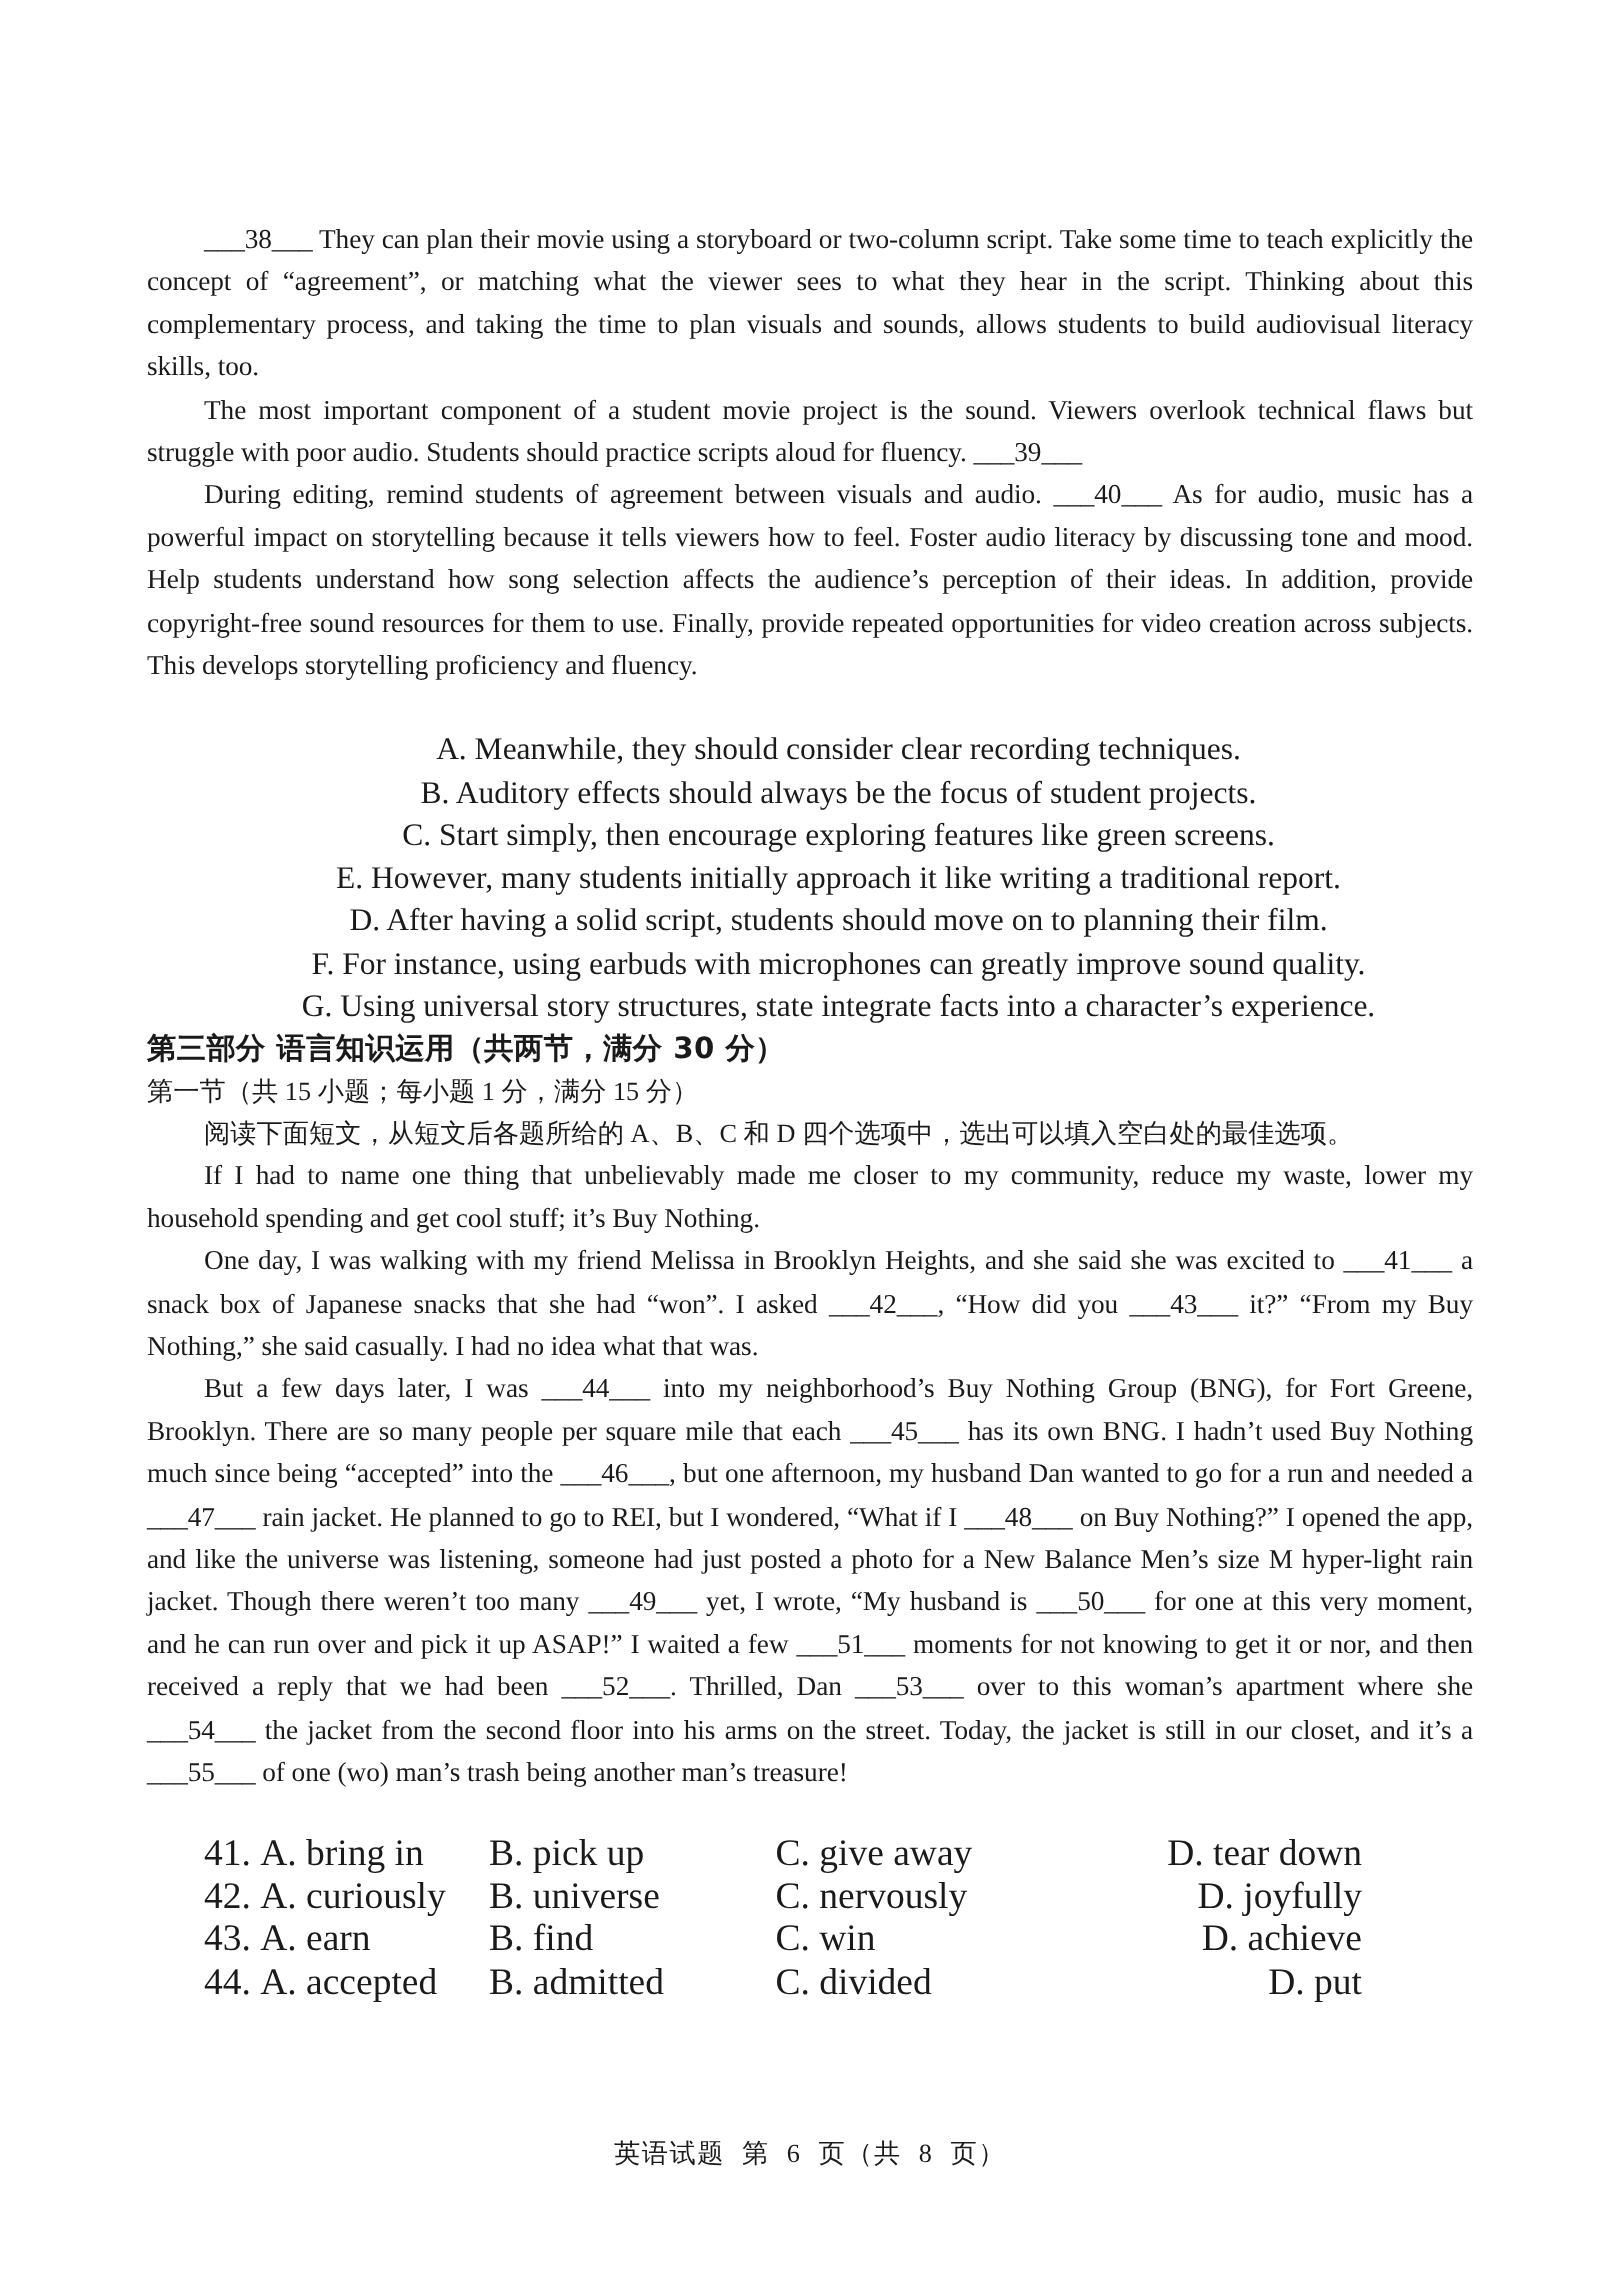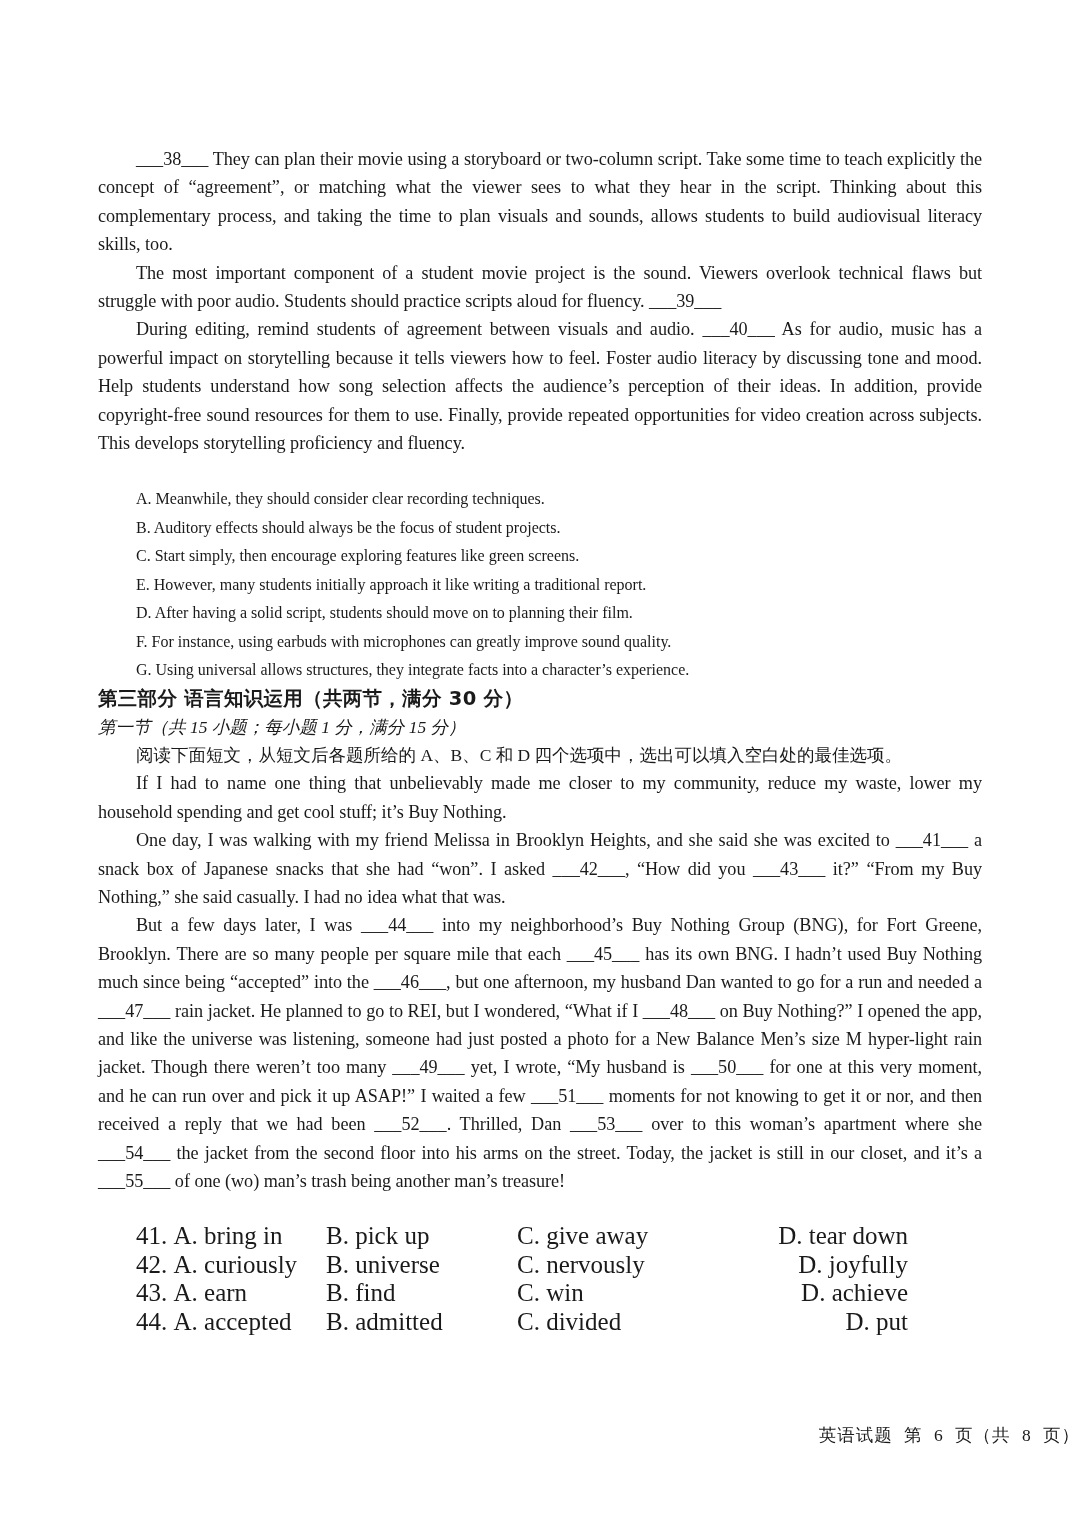--- a/index.html
+++ b/index.html
@@ -7,33 +7,33 @@
       width: 1080px; height: 1528px; position: relative; overflow: hidden;
       font-family: "Liberation Serif", "DejaVu Serif", serif;
       color: #1a1a1a;
     }
     .page { position: absolute; left: 98px; top: 145px; width: 884px; }
     .para {
       font-size: 18.2px; line-height: 28.4px; text-align: justify;
       margin: 0; text-indent: 38px; letter-spacing: -0.05px;
     }
     .options { margin-top: 28px; padding-left: 38px; }
-    .option { font-size: 16px; line-height: 28.4px; margin: 0; }
+    .option { font-size: 21px; line-height: 28.4px; margin: 0; text-align: center; }
     .section-title {
       font-family: "DejaVu Sans", "Liberation Sans", sans-serif;
       font-weight: bold; font-size: 19.5px; line-height: 30px; letter-spacing: 0.3px;
     }
-    .sub-title { font-size: 17.5px; line-height: 27px; margin: 0; font-style: italic; }
+    .sub-title { font-size: 17.5px; line-height: 27px; margin: 0; }
     .instructions { font-size: 17.5px; line-height: 28px; text-indent: 38px; margin: 0; }
     .choices { margin-top: 27px; padding-left: 38px; }
     .choice-row { display: flex; font-size: 25px; line-height: 28.4px; }
     .choice-row span { display: inline-block; }
     .c0 { width: 190px; } .c1 { width: 191px; } .c2 { width: 191px; } .c3 { width: 200px; text-align: right; }
     .footer {
-      position: absolute; top: 1423px; left: 0; width: 1080px; text-align: right;
+      position: absolute; top: 1423px; left: 0; width: 1080px; text-align: center;
       font-size: 17.5px; letter-spacing: 1px; word-spacing: 6px;
     }
   </style>
 </head>
 <body>
 
 <div class="page">
 
   <div>
     <p class="para">___38___ They can plan their movie using a storyboard or two-column script. Take some time to teach explicitly the concept of “agreement”, or matching what the viewer sees to what they hear in the script. Thinking about this complementary process, and taking the time to plan visuals and sounds, allows students to build audiovisual literacy skills, too.</p>
@@ -41,21 +41,21 @@
     <p class="para">During editing, remind students of agreement between visuals and audio. ___40___ As for audio, music has a powerful impact on storytelling because it tells viewers how to feel. Foster audio literacy by discussing tone and mood. Help students understand how song selection affects the audience’s perception of their ideas. In addition, provide copyright-free sound resources for them to use. Finally, provide repeated opportunities for video creation across subjects. This develops storytelling proficiency and fluency.</p>
   </div>
 
   <div class="options">
     <p class="option">A. Meanwhile, they should consider clear recording techniques.</p>
     <p class="option">B. Auditory effects should always be the focus of student projects.</p>
     <p class="option">C. Start simply, then encourage exploring features like green screens.</p>
     <p class="option">E. However, many students initially approach it like writing a traditional report.</p>
     <p class="option">D. After having a solid script, students should move on to planning their film.</p>
     <p class="option">F. For instance, using earbuds with microphones can greatly improve sound quality.</p>
-    <p class="option">G. Using universal allows structures, they integrate facts into a character’s experience.</p>
+    <p class="option">G. Using universal story structures, state integrate facts into a character’s experience.</p>
   </div>
 
   <div class="section-title">第三部分  语言知识运用（共两节，满分 30 分）</div>
   <p class="sub-title">第一节（共 15 小题；每小题 1 分，满分 15 分）</p>
   <p class="instructions">阅读下面短文，从短文后各题所给的 A、B、C 和 D 四个选项中，选出可以填入空白处的最佳选项。</p>
 
   <div>
     <p class="para">If I had to name one thing that unbelievably made me closer to my community, reduce my waste, lower my household spending and get cool stuff; it’s Buy Nothing.</p>
     <p class="para">One day, I was walking with my friend Melissa in Brooklyn Heights, and she said she was excited to ___41___ a snack box of Japanese snacks that she had “won”. I asked ___42___, “How did you ___43___ it?” “From my Buy Nothing,” she said casually. I had no idea what that was.</p>
     <p class="para">But a few days later, I was ___44___ into my neighborhood’s Buy Nothing Group (BNG), for Fort Greene, Brooklyn. There are so many people per square mile that each ___45___ has its own BNG. I hadn’t used Buy Nothing much since being “accepted” into the ___46___, but one afternoon, my husband Dan wanted to go for a run and needed a ___47___ rain jacket. He planned to go to REI, but I wondered, “What if I ___48___ on Buy Nothing?” I opened the app, and like the universe was listening, someone had just posted a photo for a New Balance Men’s size M hyper-light rain jacket. Though there weren’t too many ___49___ yet, I wrote, “My husband is ___50___ for one at this very moment, and he can run over and pick it up ASAP!” I waited a few ___51___ moments for not knowing to get it or nor, and then received a reply that we had been ___52___. Thrilled, Dan ___53___ over to this woman’s apartment where she ___54___ the jacket from the second floor into his arms on the street. Today, the jacket is still in our closet, and it’s a ___55___ of one (wo) man’s trash being another man’s treasure!</p>

